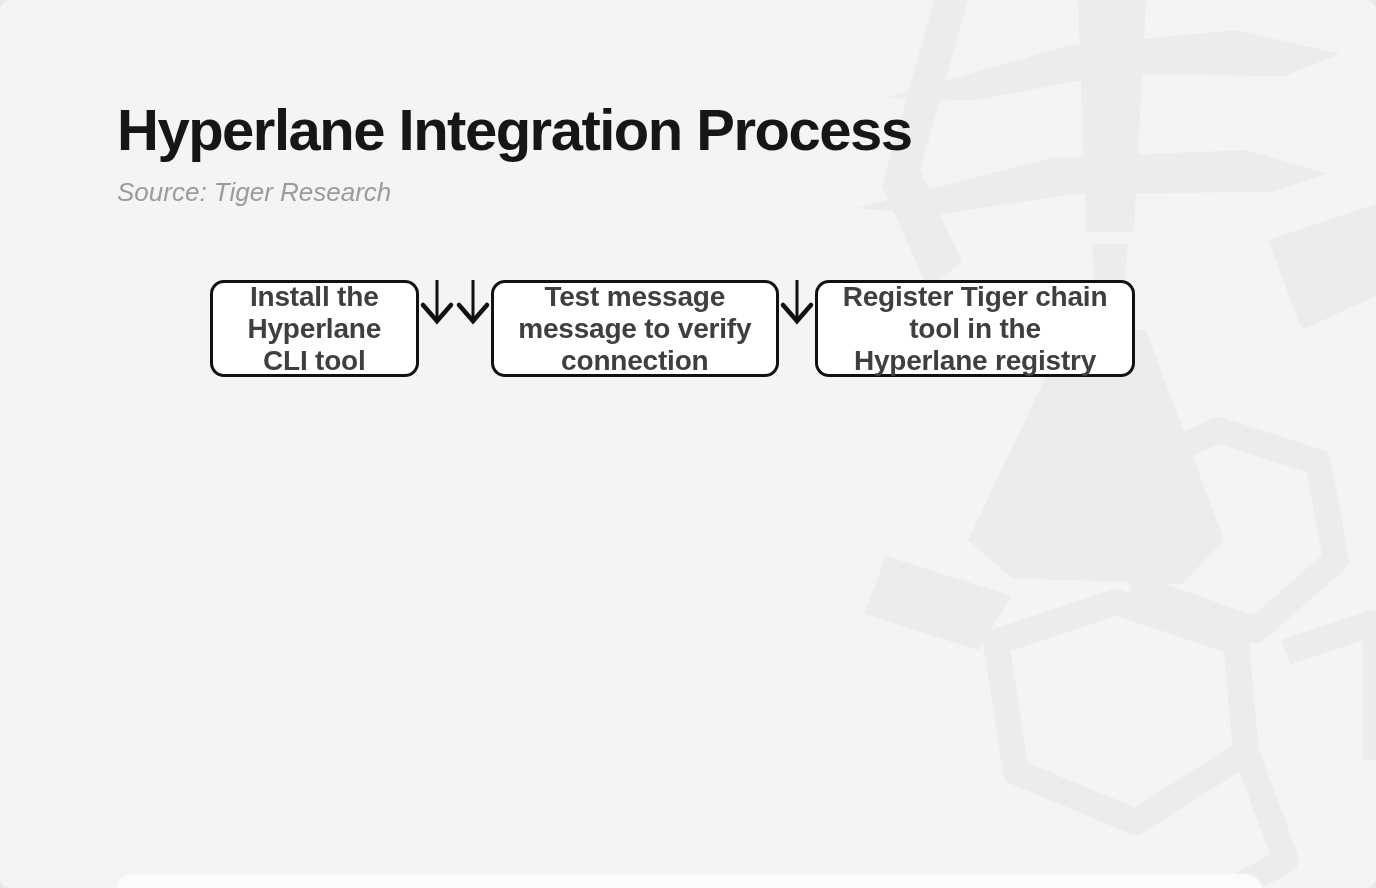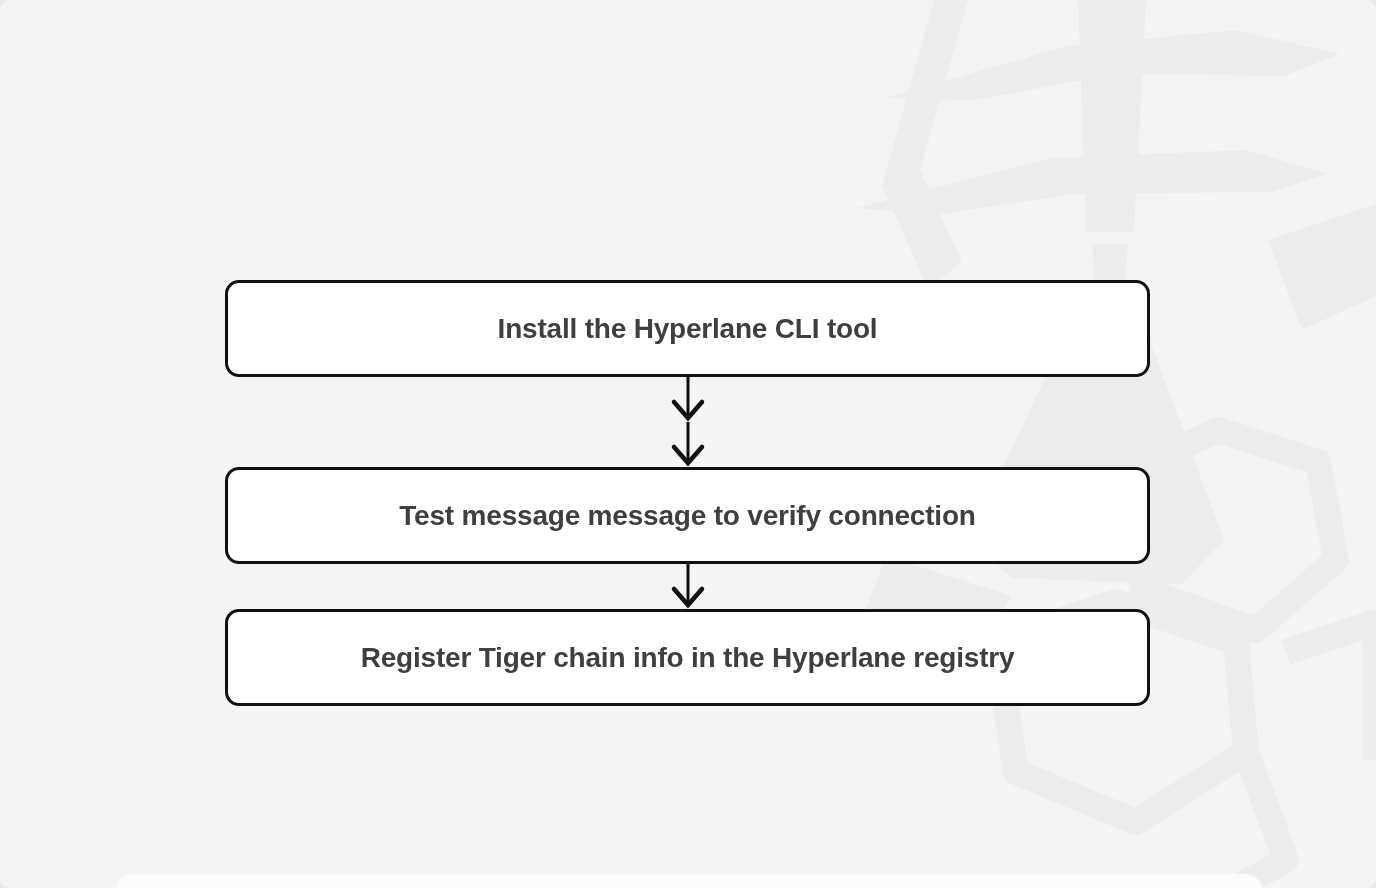--- a/index.html
+++ b/index.html
@@ -39,25 +39,25 @@
     color: #161616;
   }
   .source {
     margin: 16px 0 0 0;
     font-size: 26px;
     font-style: italic;
     color: #9b9b9b;
   }
   .flow {
     position: absolute;
-    left: 225px;
+    left: 210px;
     top: 280px;
     width: 925px;
     display: flex;
-    flex-direction: column;
+    flex-direction: row;
   }
   .step-box {
     box-sizing: border-box;
     height: 97px;
     background: #ffffff;
     border: 3.5px solid #111111;
     border-radius: 14px;
     display: flex;
     align-items: center;
     justify-content: center;
@@ -112,20 +112,24 @@
     </g>
     <g fill="none" stroke="#edecec" stroke-width="26" stroke-linejoin="round">
 
       <polygon points="300,478 402,430 502,462 520,560 440,630 328,590"></polygon>
       <polygon points="180,642 300,602 420,642 430,752 320,822 200,772"></polygon>
       <polyline points="470,652 560,622 560,760"></polyline>
       <polyline points="430,752 470,860 420,888"></polyline>
     </g>
   </svg>
 
+  <div class="header">
+    <h1 class="title">Hyperlane Integration Process</h1>
+    <p class="source">Source: Tiger Research</p>
+  </div>
 
   <div class="flow">
 
     <div class="step-box">
       <span class="step-label">Install the Hyperlane CLI tool</span>
     </div>
 
     <div class="arrow">
       <svg width="36" height="45" viewBox="0 0 36 45">
         <line x1="18" y1="0" x2="18" y2="39" stroke="#111111" stroke-width="3"></line>
@@ -146,20 +150,20 @@
     </div>
 
     <div class="arrow">
       <svg width="36" height="45" viewBox="0 0 36 45">
         <line x1="18" y1="0" x2="18" y2="39" stroke="#111111" stroke-width="3"></line>
         <polyline points="4,25 18,41 32,25" fill="none" stroke="#111111" stroke-width="4.5" stroke-linecap="round" stroke-linejoin="miter"></polyline>
       </svg>
     </div>
 
     <div class="step-box">
-      <span class="step-label">Register Tiger chain info in the Hyperlane registry</span>
+      <span class="step-label">Register Tiger chain tool in the Hyperlane registry</span>
     </div>
 
   </div>
 
   <div class="bottom-strip"></div>
 
 </div>
 
 </body></html>

